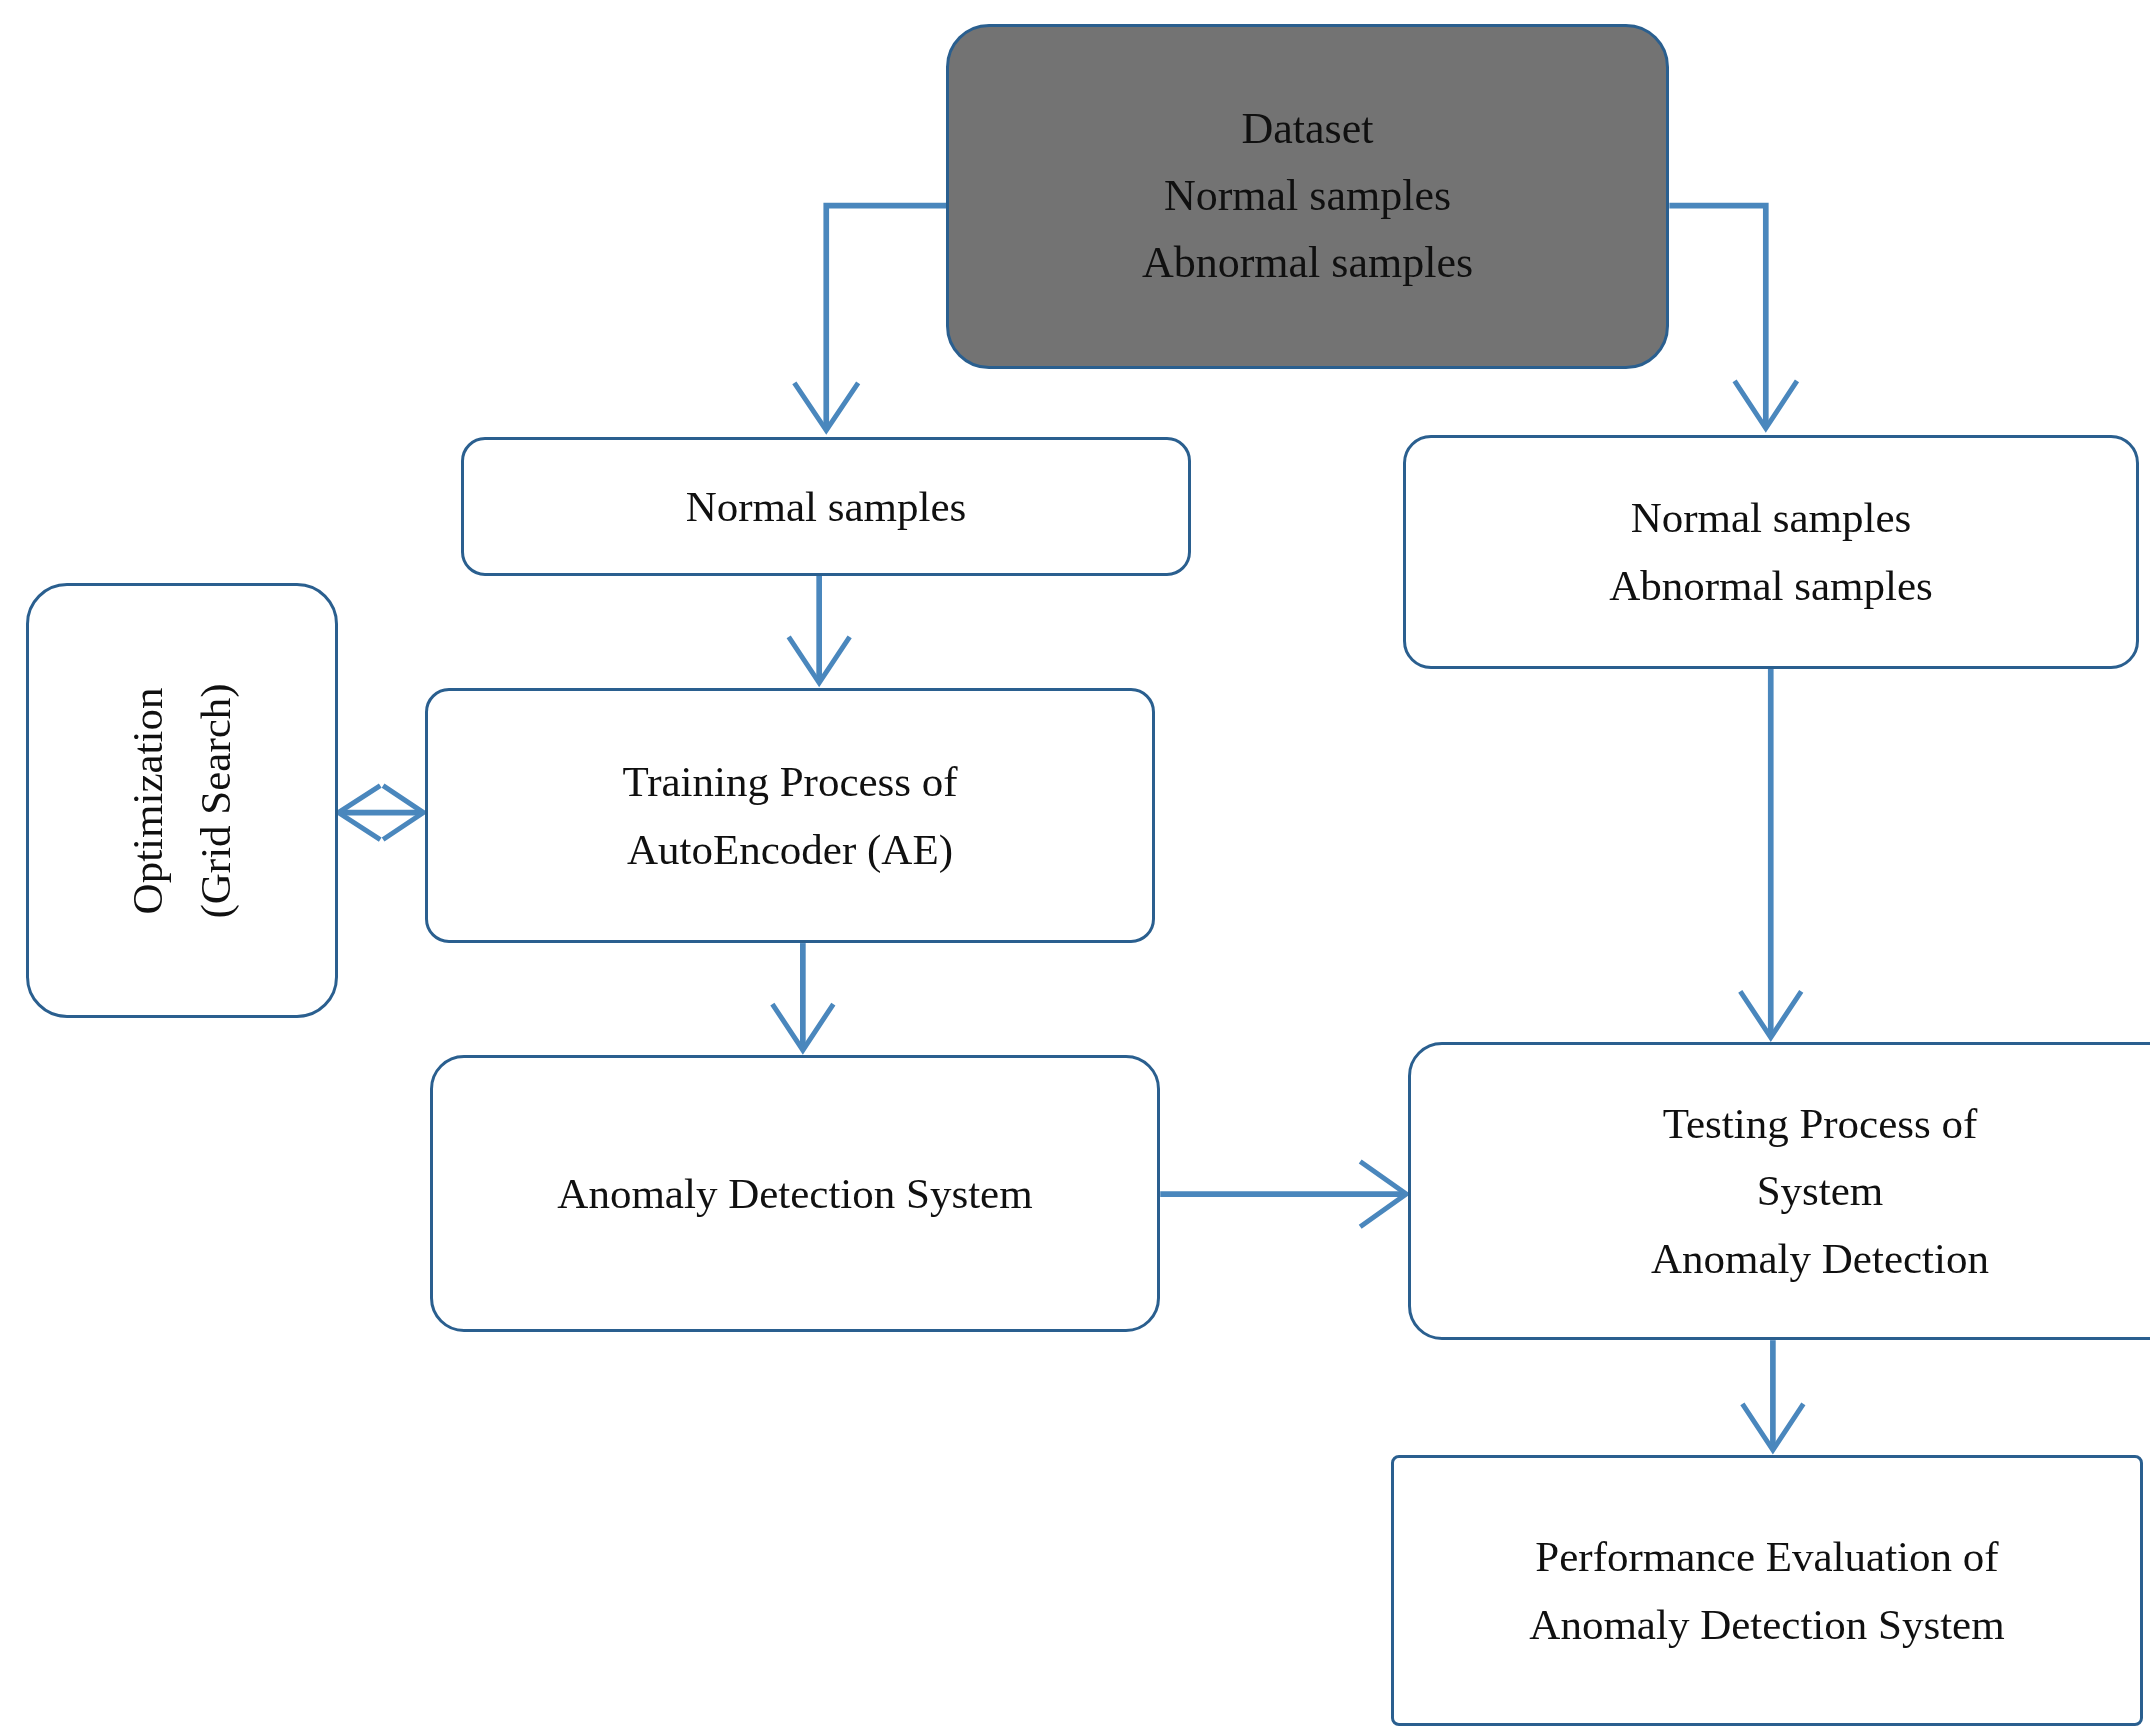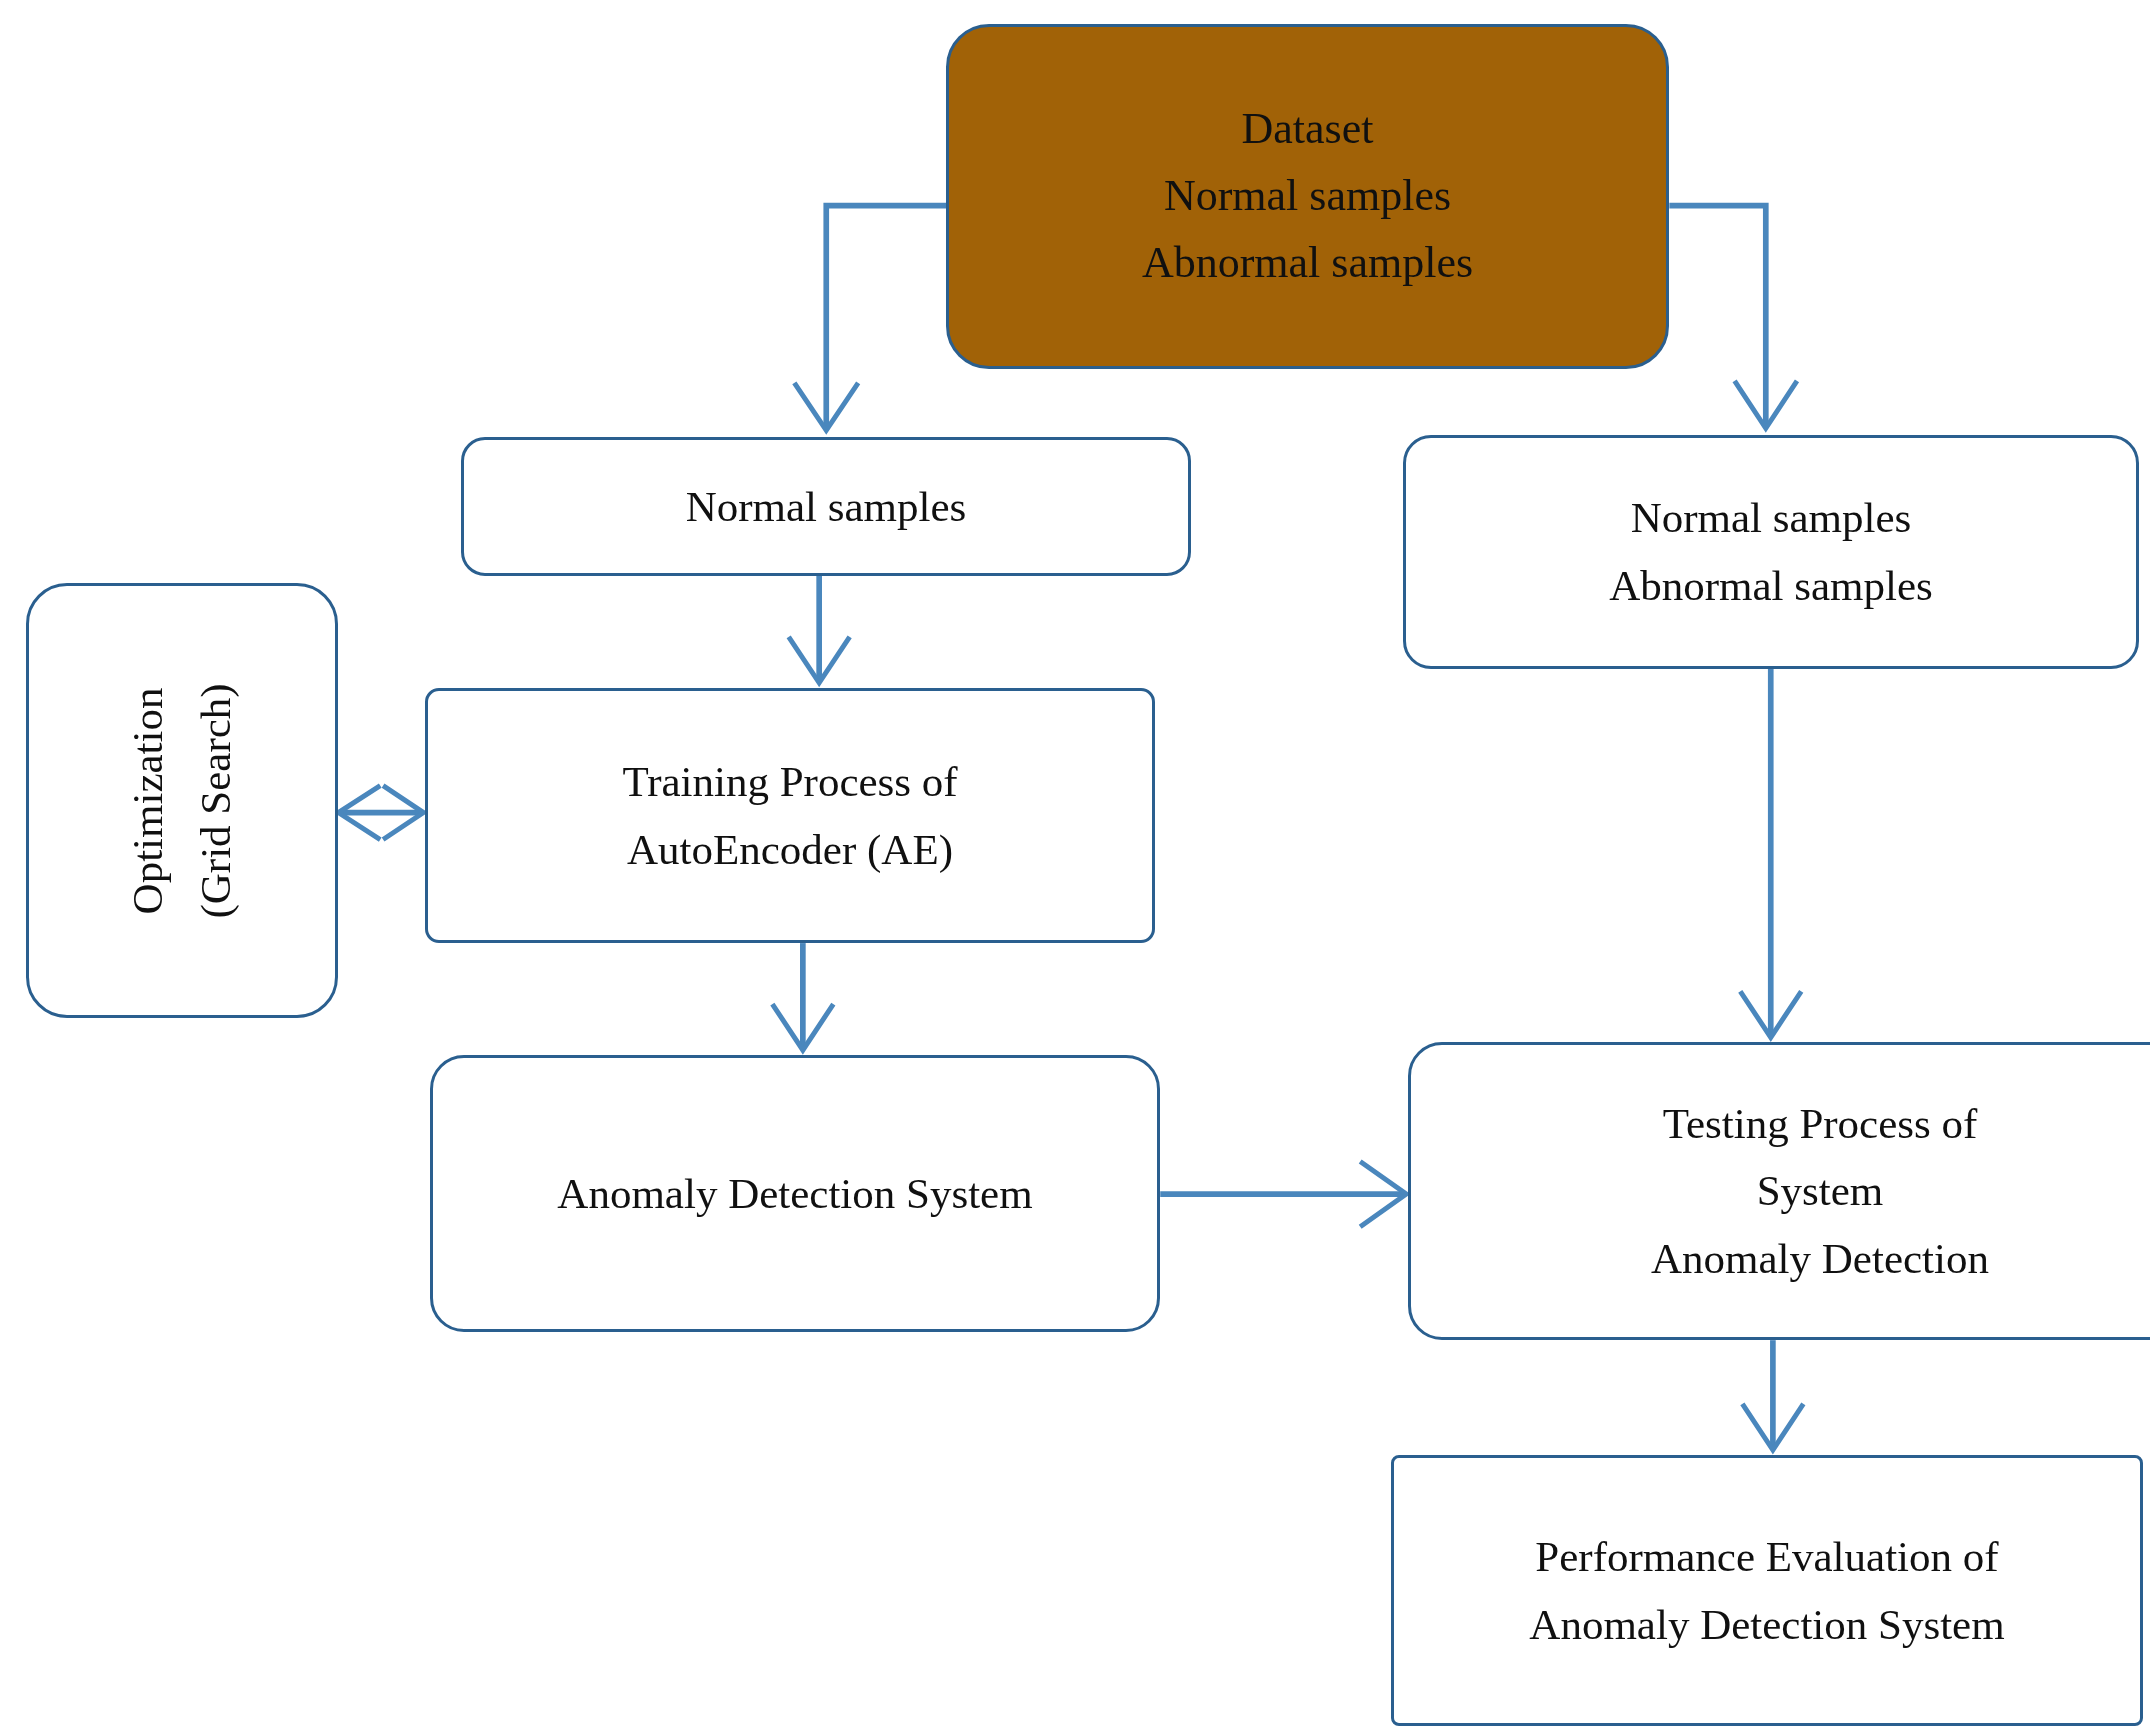--- a/index.html
+++ b/index.html
@@ -43,21 +43,21 @@
   }
   .node .ln {
     display: block;
     white-space: nowrap;
   }
   
   #node-dataset        { left: 946px; top: 24px;   width: 723px; height: 345px;  border-radius: 43px; }
   #node-train-normal   { left: 461px;  top: 437px;  width: 730px; height: 139px;  border-radius: 24px; }
   #node-test-samples   { left: 1403px; top: 435px;  width: 736px; height: 234px;  border-radius: 28px; }
   #node-optimization   { left: 25.5px;   top: 583px;  width: 312px;  height: 435px;  border-radius: 41px; }
-  #node-training       { left: 425px;  top: 688px;  width: 730px; height: 255px;  border-radius: 14px; }
+  #node-training       { left: 425px;  top: 688px;  width: 730px; height: 255px;  border-radius: 24px; }
   #node-anomaly-system { left: 430px;  top: 1055px; width: 730px; height: 277px;  border-radius: 34px; }
   #node-testing        { left: 1408px; top: 1042px; width: 824px; height: 298px;  border-radius: 34px; }
   #node-performance    { left: 1391px; top: 1455px; width: 752px; height: 271px;  border-radius: 8px; }
 
   
   #node-dataset        .ln { font-size: 44px; line-height: 1.52; }
   #node-train-normal   .ln { font-size: 43px; line-height: 1.3;  }
   #node-test-samples   .ln { font-size: 43px; line-height: 1.58; }
   #node-training       .ln { font-size: 43px; line-height: 1.56; }
   #node-anomaly-system .ln { font-size: 43px; line-height: 1.56; }
@@ -107,21 +107,21 @@
       <path d="M 2454 1398 L 2497 1463 L 2540 1398" stroke-width="7" stroke="#4a87bd"></path>
 
       <path d="M 1636 1684 L 1982 1684" stroke="#4a87bd"></path>
       <path d="M 1918 1638 L 1983 1684 L 1918 1730" stroke-width="7" stroke="#4a87bd"></path>
 
       <path d="M 2500 1890 L 2500 2044" stroke="#4a87bd"></path>
       <path d="M 2457 1980 L 2500 2045 L 2543 1980" stroke-width="7" stroke="#4a87bd"></path>
     </g>
   </svg>
 
-  <div class="node" id="node-dataset" style="border-color: rgb(42, 95, 143); background: #a16207; color: rgb(16, 16, 16);">
+  <div class="node" id="node-dataset" style="border-color: rgb(42, 95, 143); background: #737373; color: rgb(16, 16, 16);">
     <div class="lines">
       <span class="ln">Dataset</span>
       <span class="ln">Normal samples</span>
       <span class="ln">Abnormal samples</span>
     </div>
   </div>
 
   <div class="node" id="node-train-normal" style="border-color: rgb(42, 95, 143); background: rgb(255, 255, 255); color: rgb(16, 16, 16);">
     <div class="lines">
       <span class="ln">Normal samples</span>

